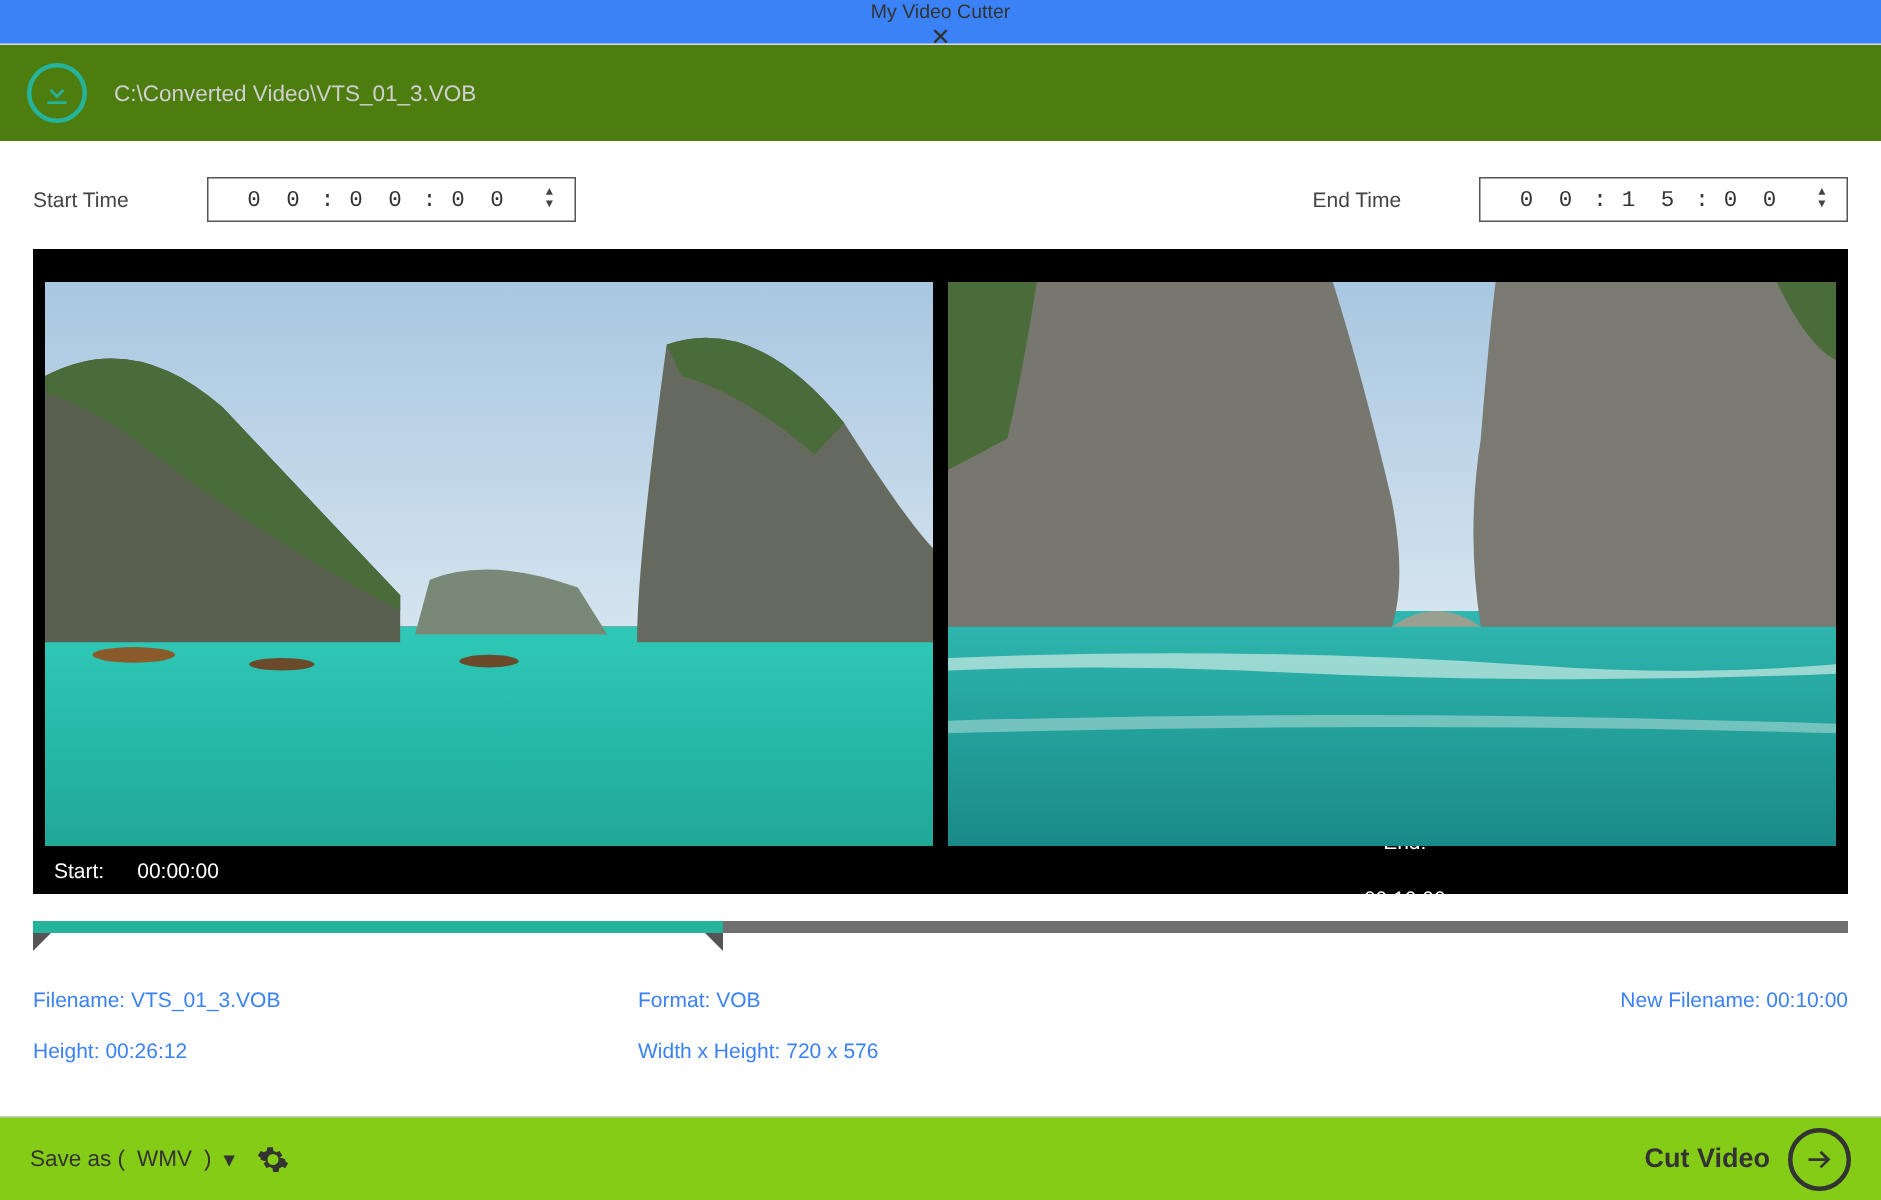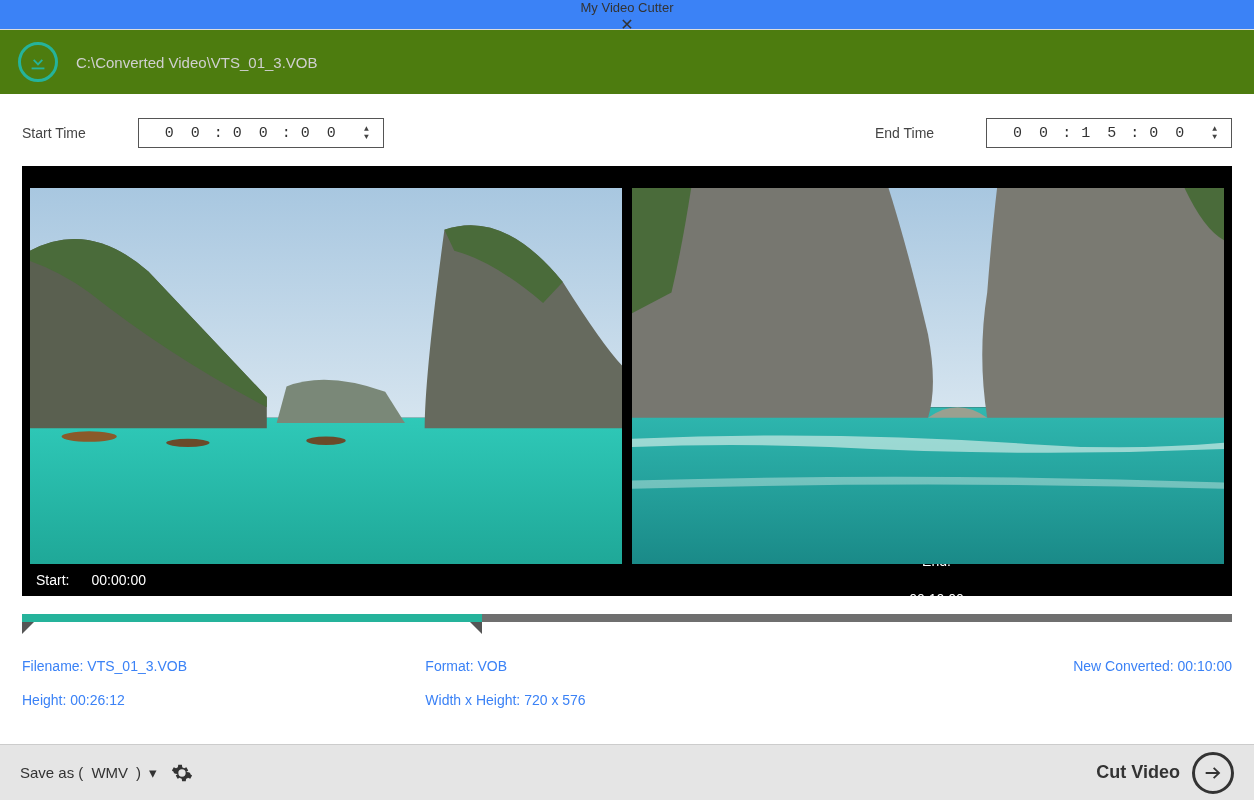--- a/index.html
+++ b/index.html
@@ -135,21 +135,21 @@
   display: grid;
   grid-template-columns: 1fr 1fr 1fr;
   row-gap: 18px;
   font-size: 14px;
   color: #3b82f6;
 }
 .infobar .cell.right { text-align: right; }
 .footer {
   margin-top: auto;
   height: 56px;
-  background: #e5e5e5;
+  background: #84cc16;
   border-top: 1px solid #ccc;
   display: flex;
   align-items: center;
   padding: 0 20px;
 }
 .footer .saveas {
   display: flex; align-items: center; gap: 8px;
   font-size: 15px; color: #333; cursor: pointer;
 }
 .footer .gear {
@@ -291,21 +291,21 @@
 <div class="infobar">
   <div class="cell">
     <span>Filename:</span>
     <span>VTS_01_3.VOB</span>
   </div>
   <div class="cell">
     <span>Format:</span>
     <span>VOB</span>
   </div>
   <div class="cell right">
-    <span>New Converted:</span>
+    <span>New Filename:</span>
     <span>00:10:00</span>
   </div>
   <div class="cell">
     <span>Height:</span>
     <span>00:26:12</span>
   </div>
   <div class="cell">
     <span>Width x Height:</span>
     <span>720 x 576</span>
   </div>

